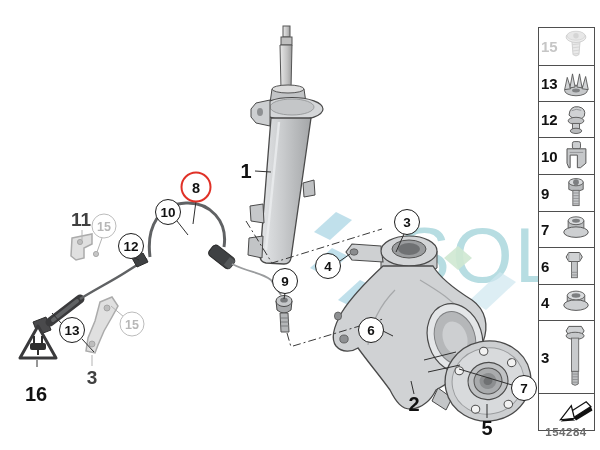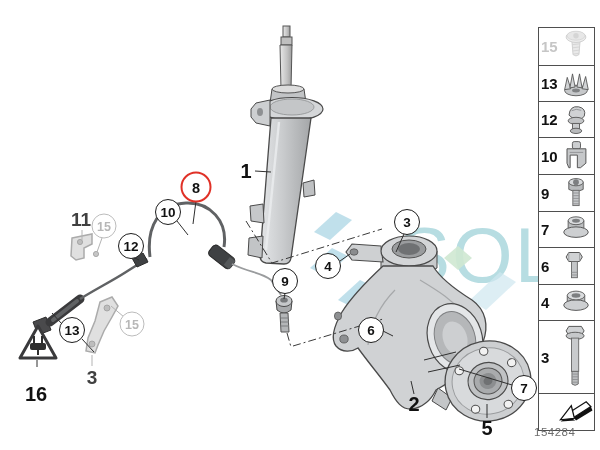--- a/index.html
+++ b/index.html
@@ -39,21 +39,21 @@
   }
   .legend-cell:last-child{border-bottom:none;}
   .legend-num{
     font-size:15px;font-weight:700;color:#111;margin-left:2px;width:17px;flex:0 0 auto;
   }
   .legend-cell.faded .legend-num{color:#c6c6c6;}
   .legend-cell.faded .legend-icon{opacity:.45;}
   .legend-icon{flex:1 1 auto;height:100%;max-height:100%;}
   .part-number{
     position:absolute;left:534px;top:426px;width:64px;z-index:4;
-    text-align:left;font-size:11.5px;color:#6d6d6d;letter-spacing:.5px;
+    text-align:center;font-size:11.5px;color:#6d6d6d;letter-spacing:.5px;font-weight:bold;
   }
 </style>
 </head>
 <body>
 
 <div class="watermark-text">SOL</div>
 
 <svg class="watermark-logo" width="600" height="450" viewBox="0 0 600 450">
   <polygon points="314,232 336,212 352,220 330,240" fill="#b9dde9" opacity="0.9"></polygon>
   <polygon points="310,268 332,248 348,256 326,276" fill="#b9dde9" opacity="0.9"></polygon>

